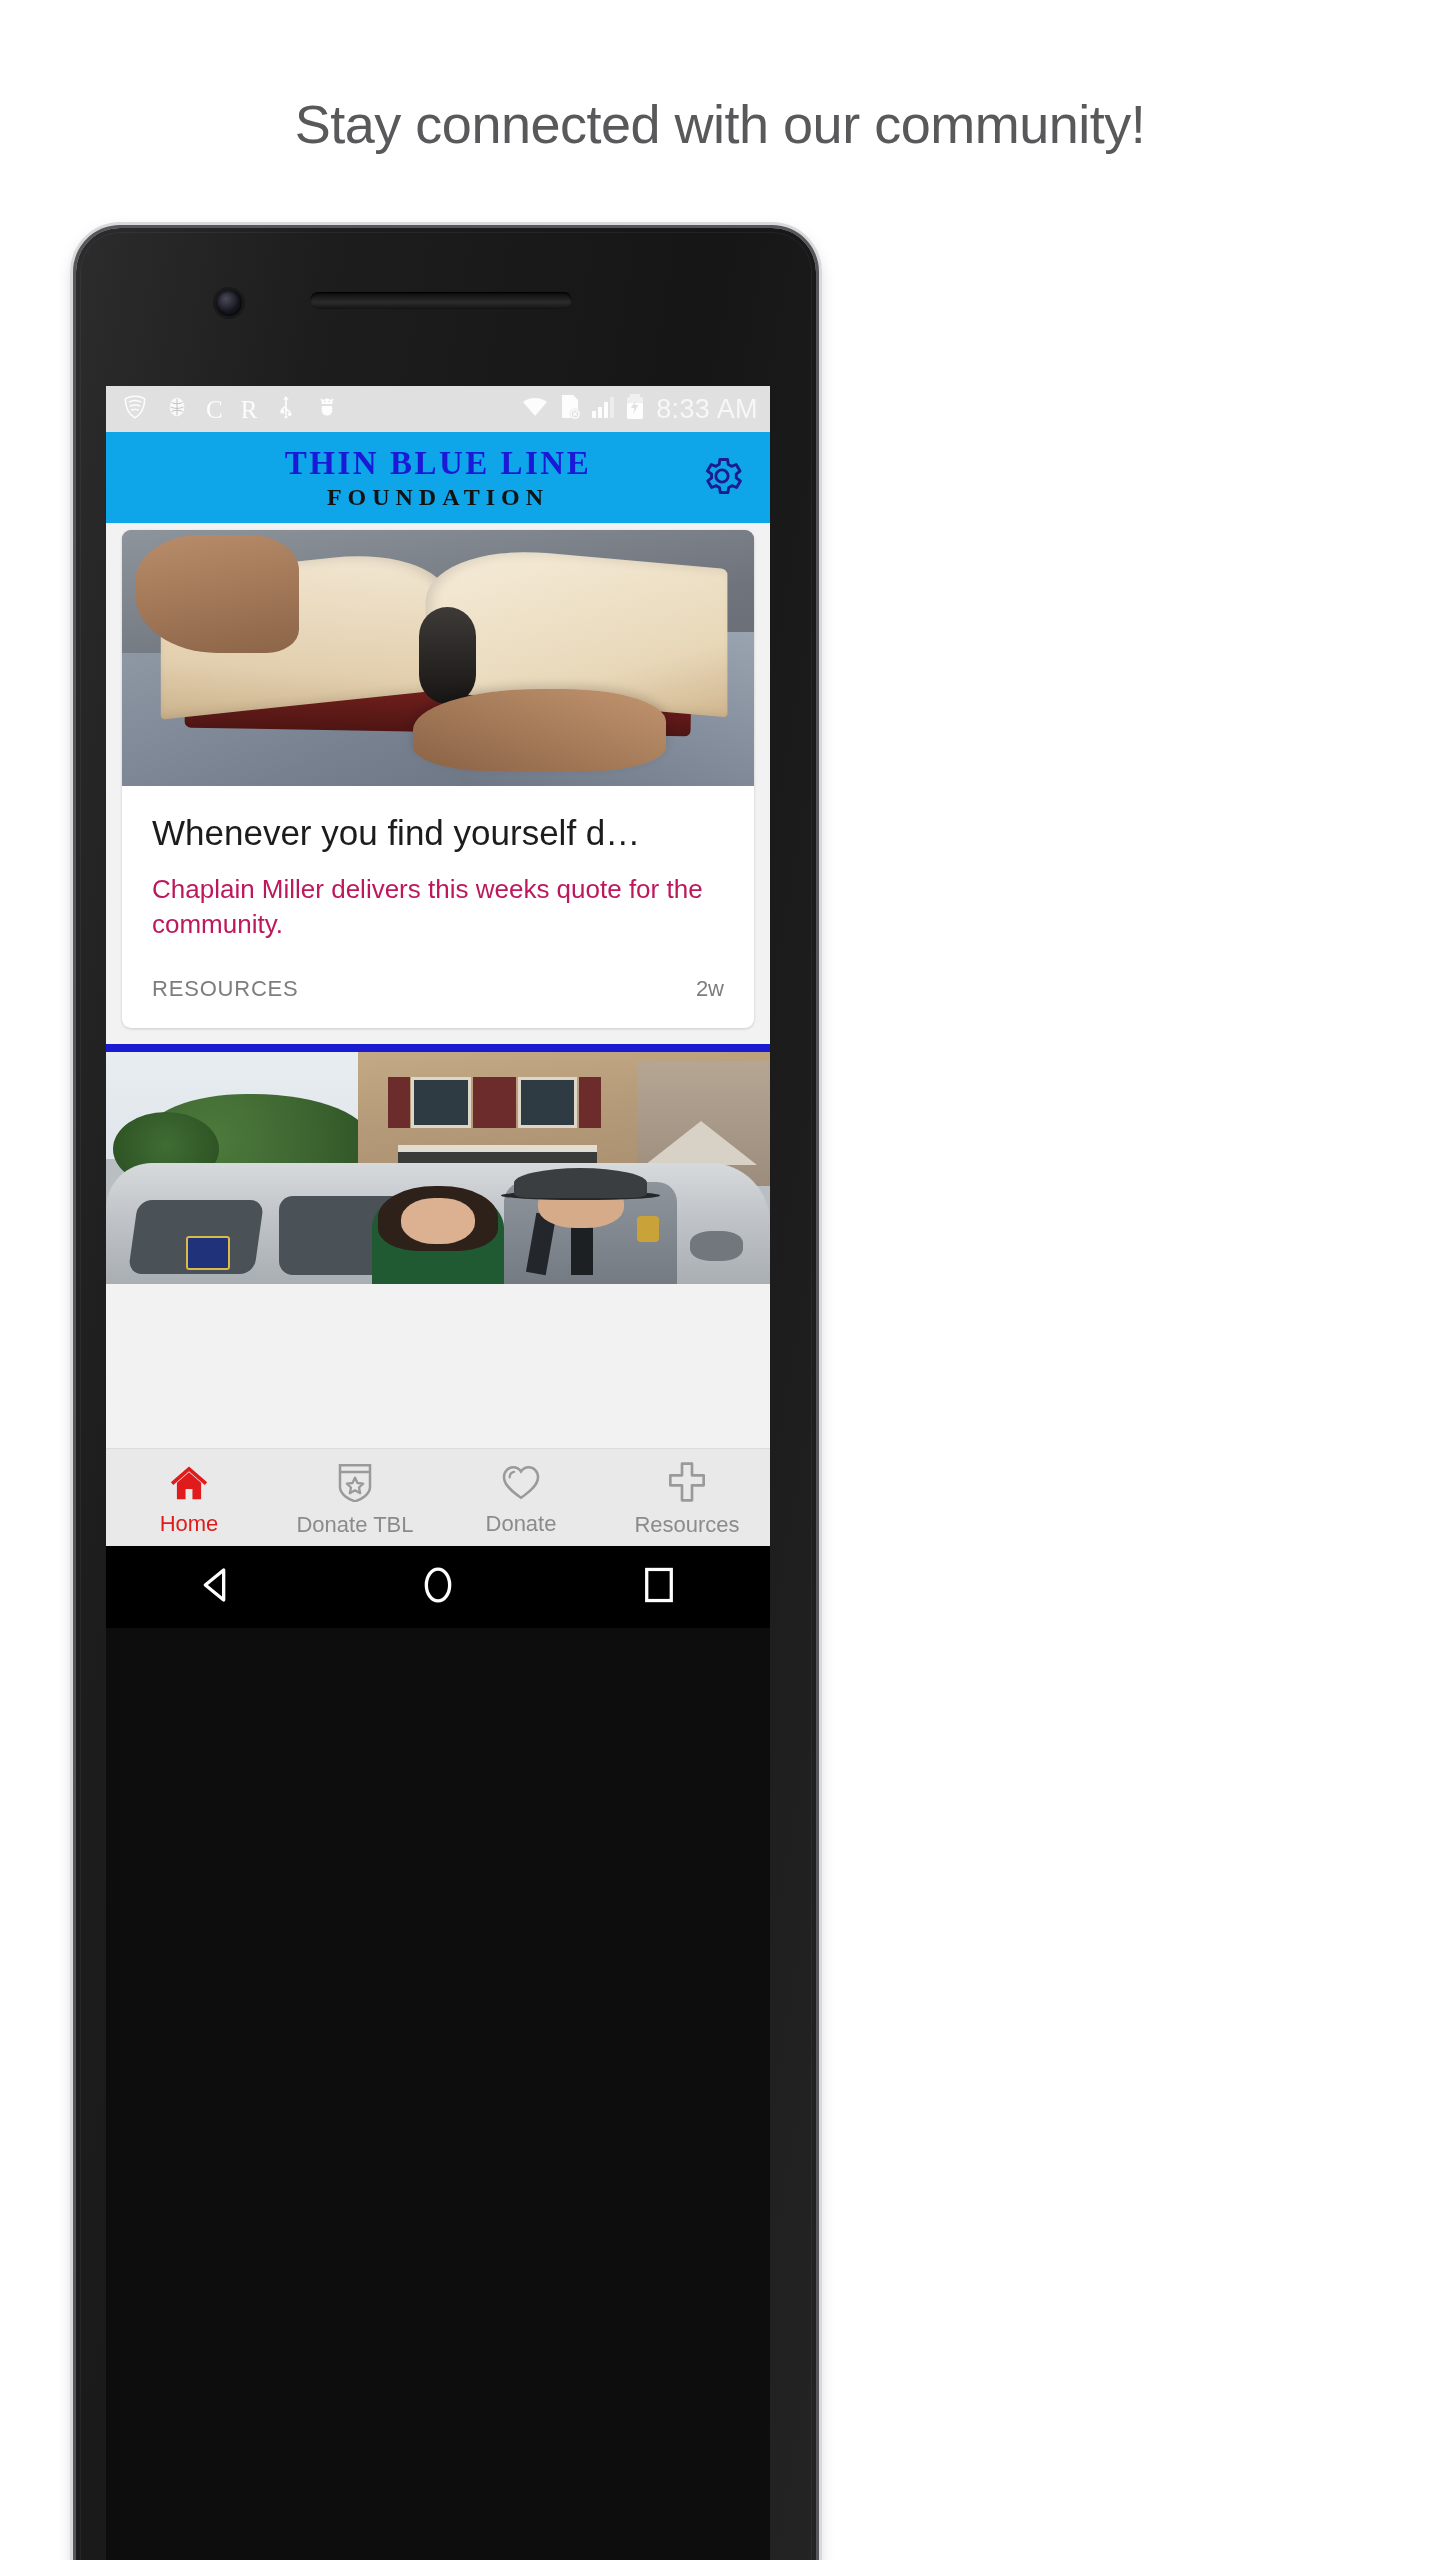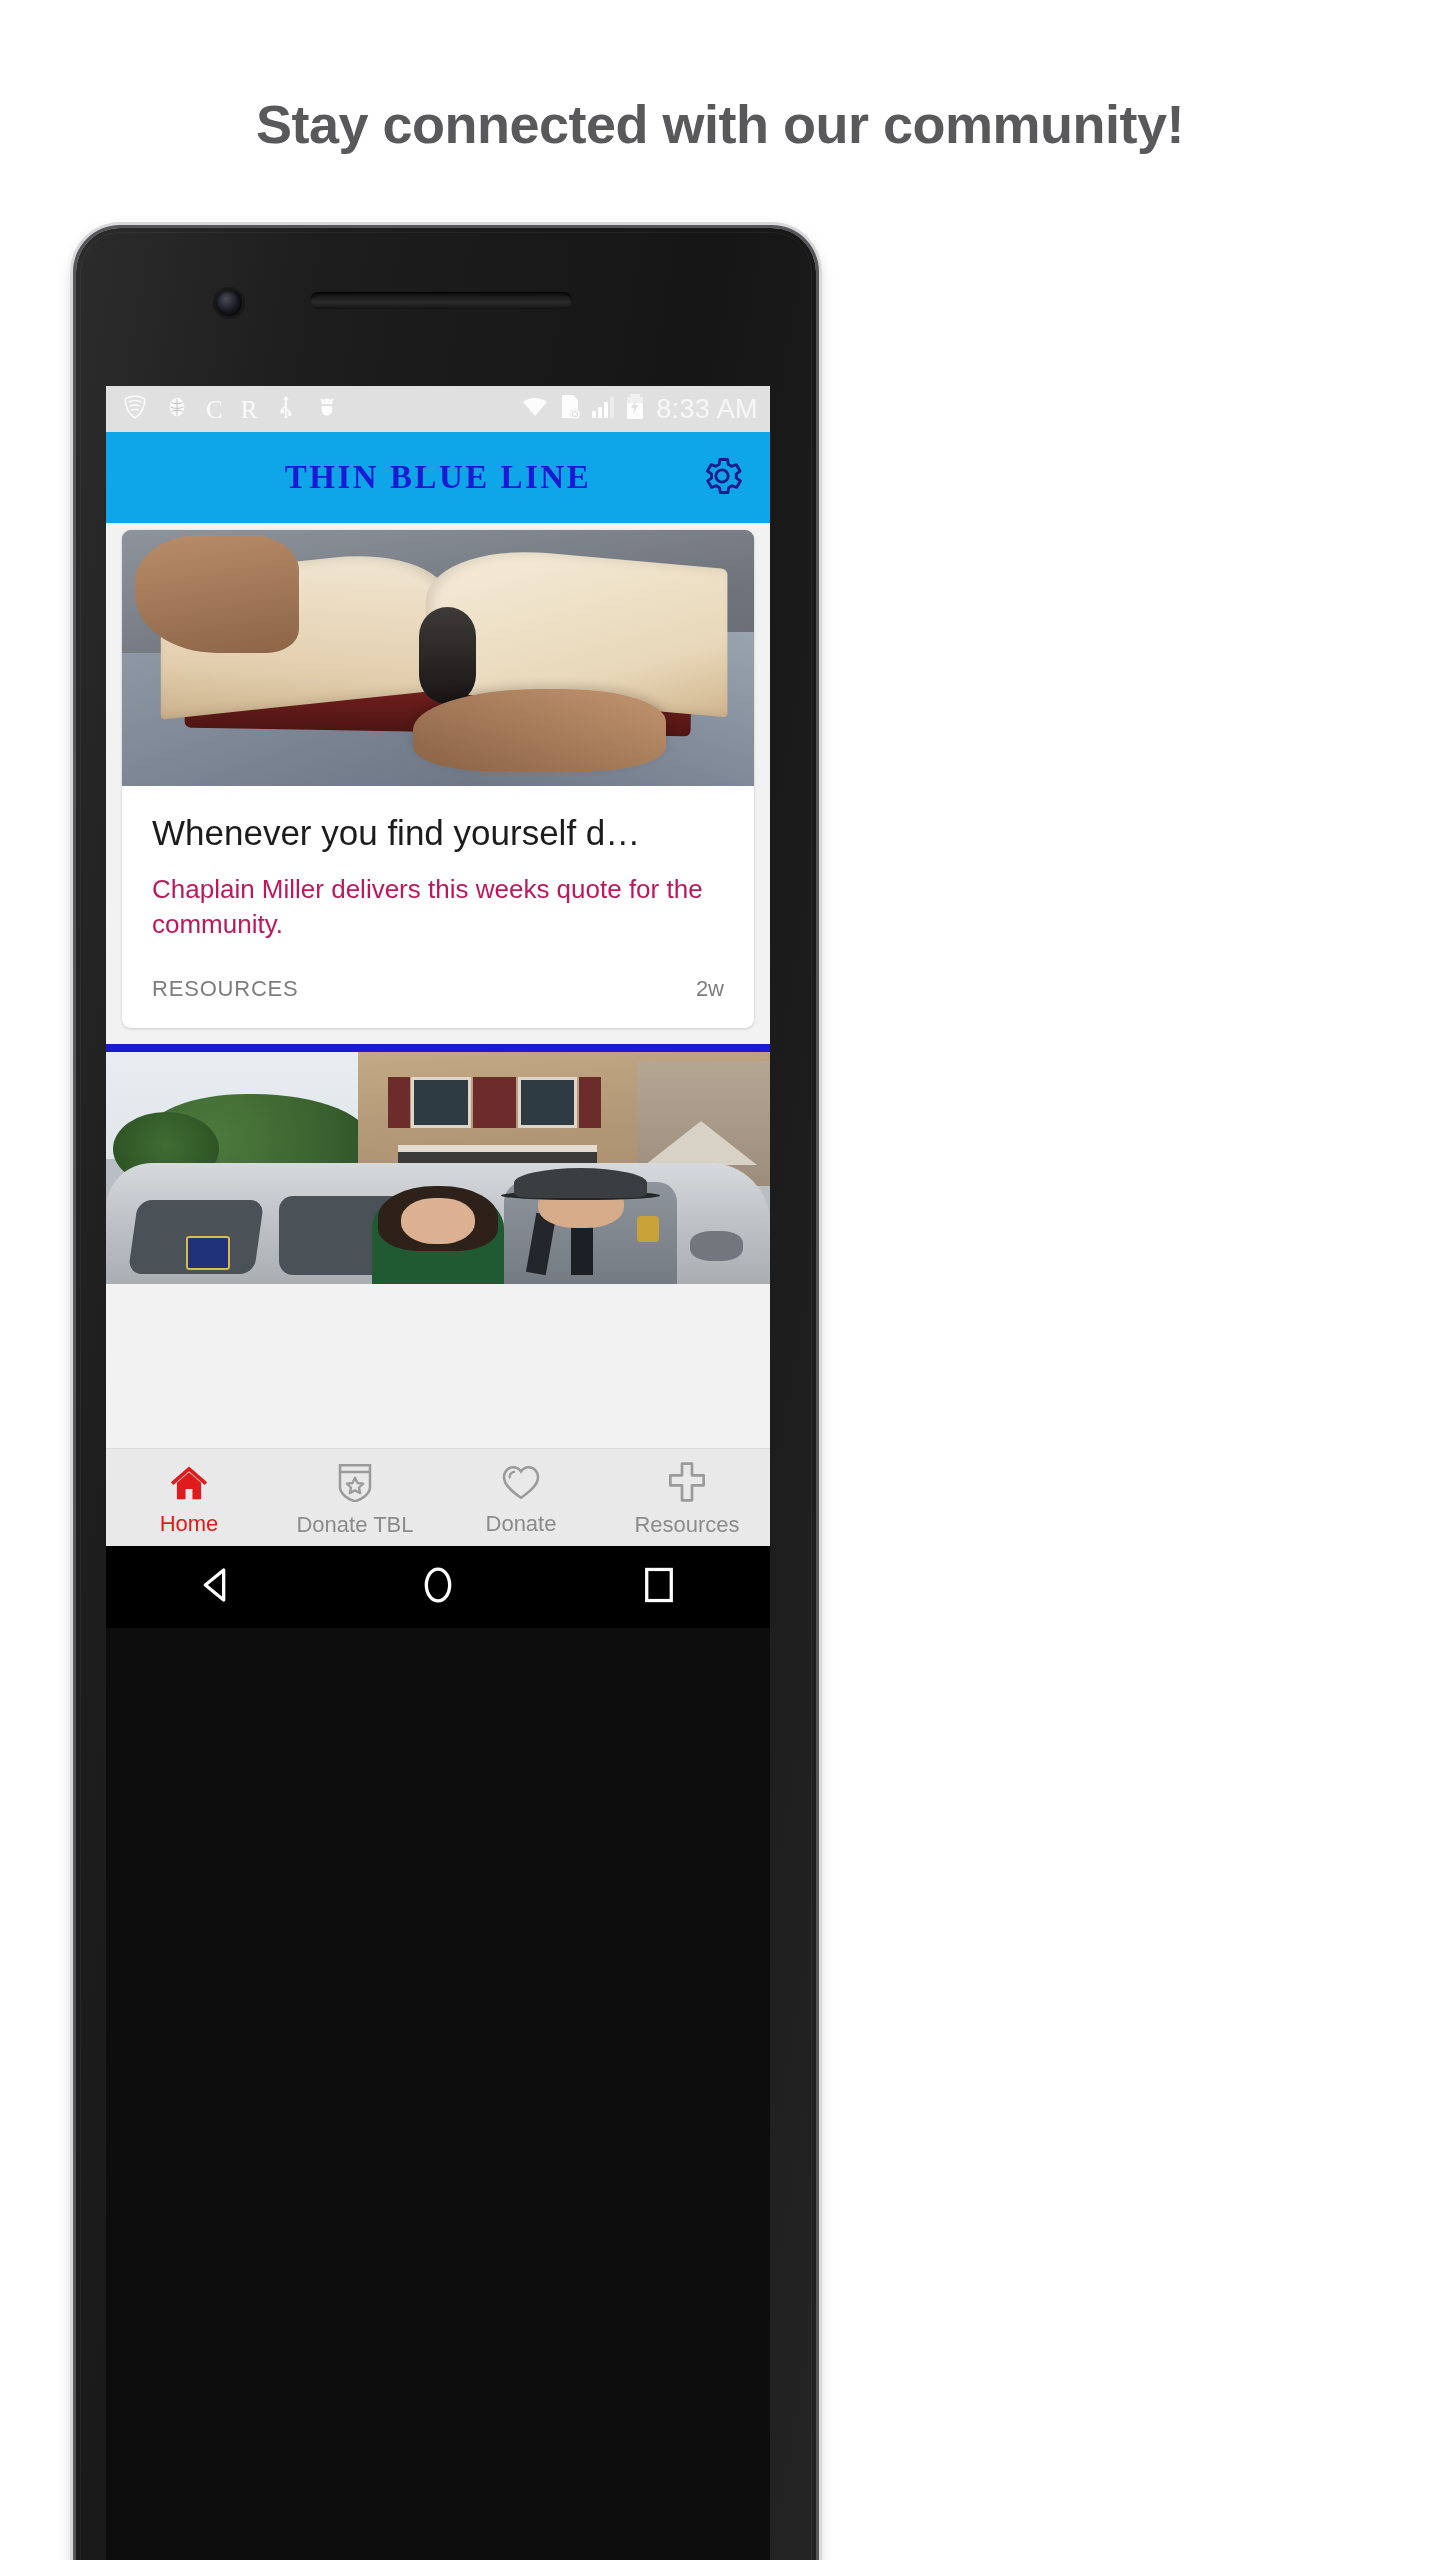--- a/index.html
+++ b/index.html
@@ -14,21 +14,21 @@
   }
 
   
   .headline {
     position: absolute;
     top: 92px;
     left: 0;
     width: 1440px;
     text-align: center;
     font-size: 54px;
-    font-weight: 700;
+    font-weight: 400;
     color: #59595b;
     letter-spacing: -0.5px;
     line-height: 1.2;
   }
 
   
   .device {
     position: absolute;
     left: 76px;
     top: 228px;
@@ -419,20 +419,21 @@
               <path d="M10 6l-5 8h3.4l-1.2 6 5-9H8.6L10 6z" fill="#e0e0e0"></path>
             </svg>
         </span>
         <span class="sb-time">8:33 AM</span>
       </div>
     </div>
 
     <div class="appbar">
       <div class="logo">
         <div class="logo-top">THIN BLUE LINE</div>
+        <div class="logo-bottom">FOUNDATION</div>
       </div>
       <div class="gear-btn">
         <span>
           <svg width="46" height="46" viewBox="0 0 24 24">
             <path d="M19.4 13a7.6 7.6 0 0 0 0-2l2-1.6-2-3.4-2.4 1a7.6 7.6 0 0 0-1.7-1l-.4-2.6h-4l-.4 2.6a7.6 7.6 0 0 0-1.7 1l-2.4-1-2 3.4L6.6 11a7.6 7.6 0 0 0 0 2l-2 1.6 2 3.4 2.4-1a7.6 7.6 0 0 0 1.7 1l.4 2.6h4l.4-2.6a7.6 7.6 0 0 0 1.7-1l2.4 1 2-3.4L19.4 13z" fill="none" stroke="#1c1c8c" stroke-width="1.5" stroke-linejoin="round"></path>
             <circle cx="12" cy="12" r="3.2" fill="none" stroke="#1c1c8c" stroke-width="1.5"></circle>
           </svg>
         </span>
       </div>
     </div>

